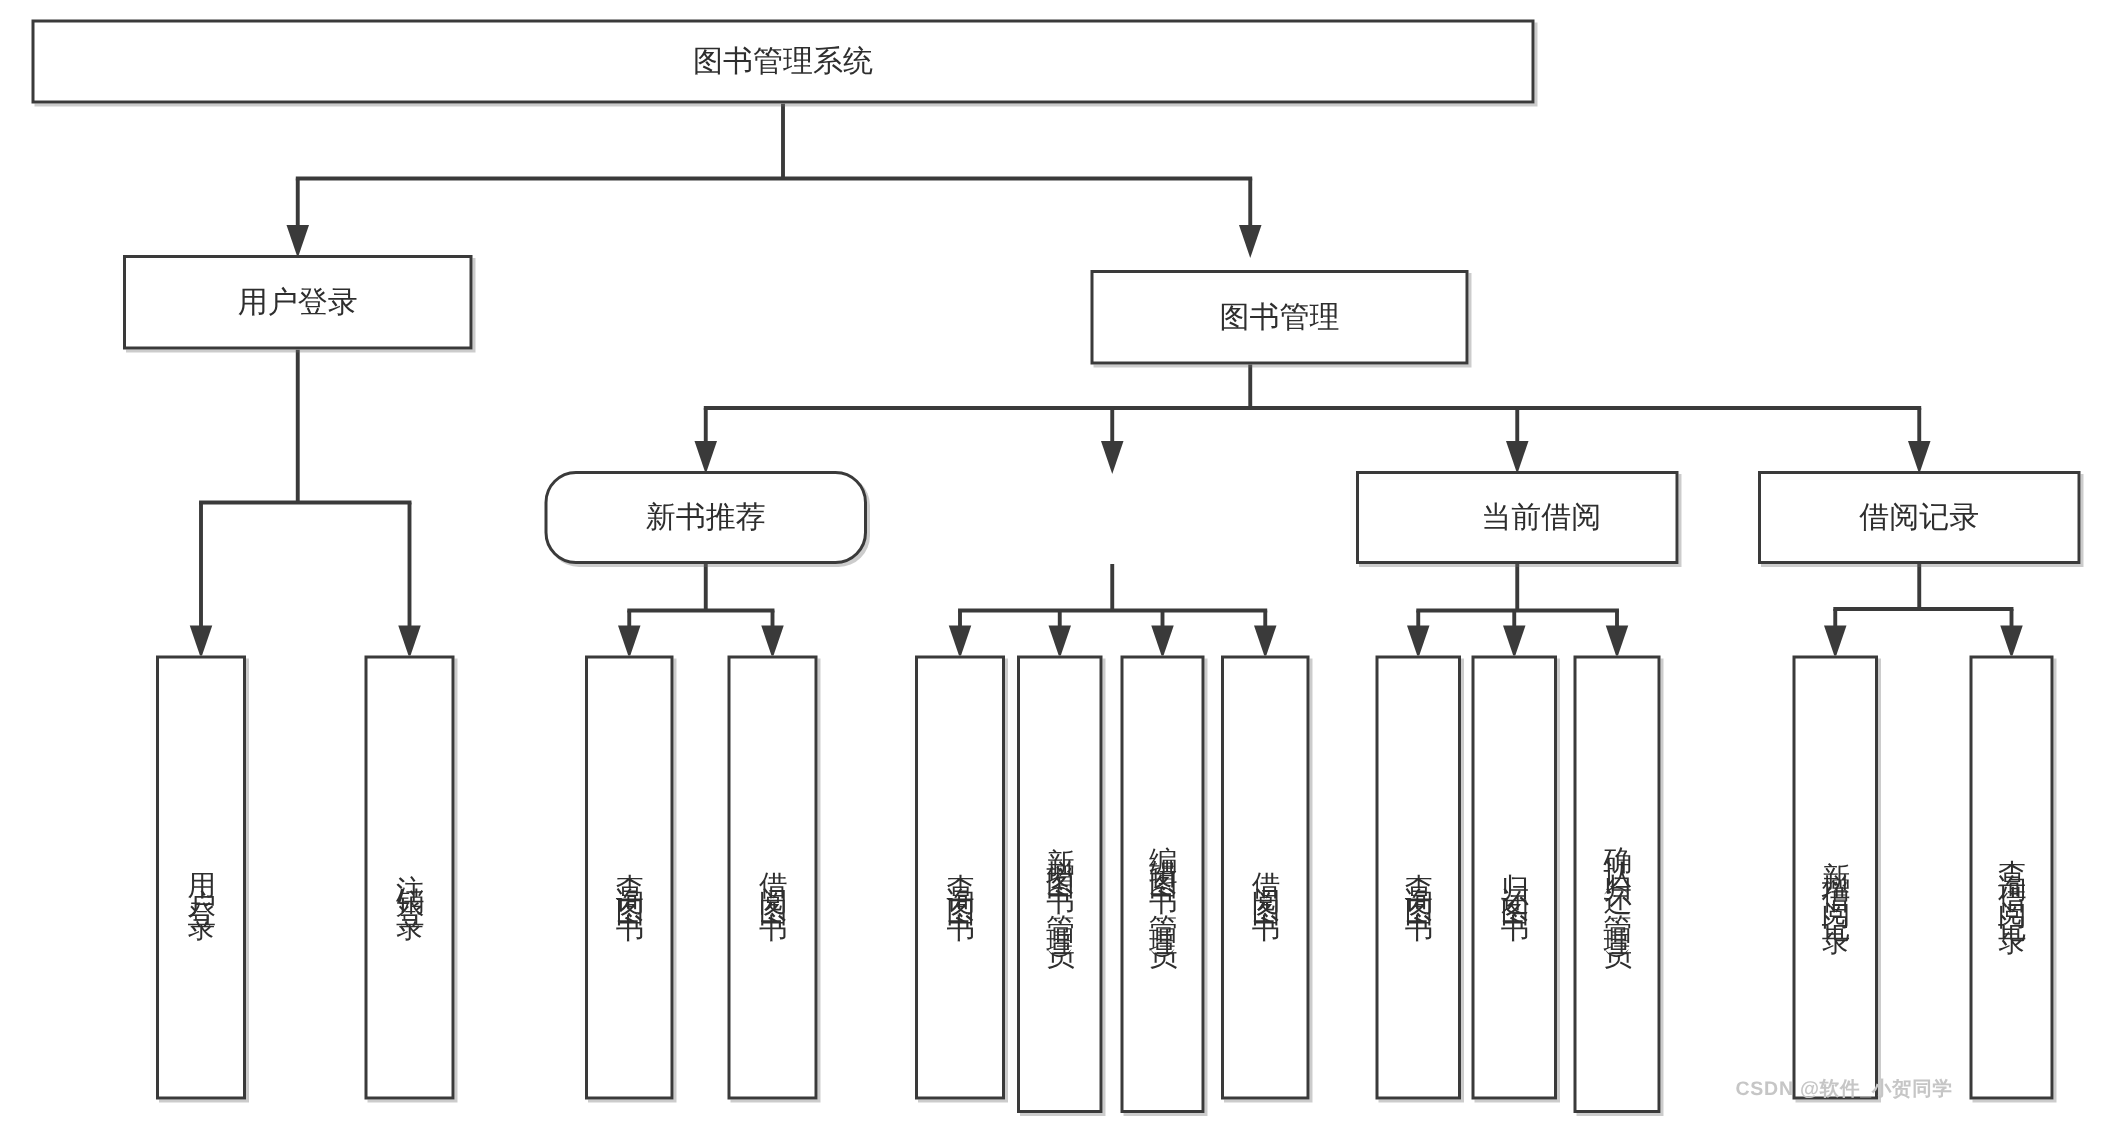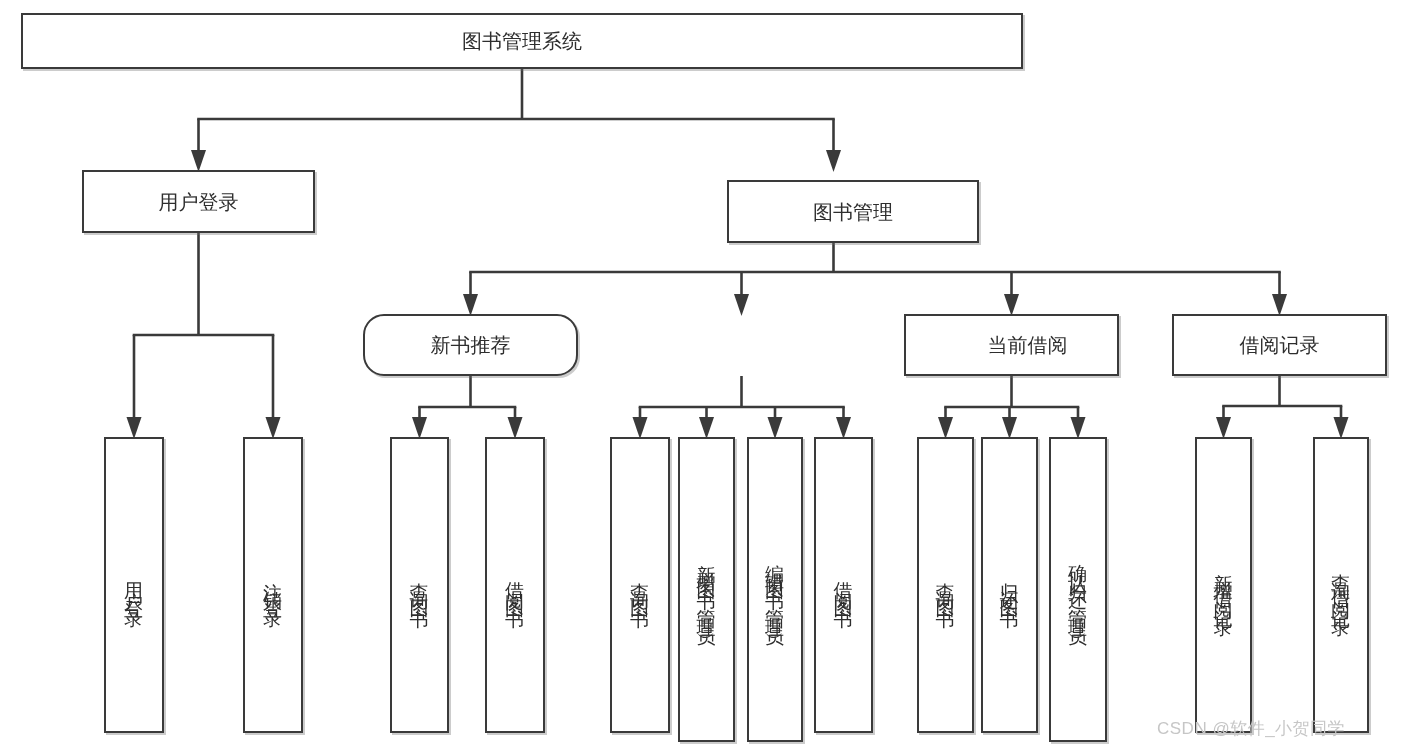--- a/index.html
+++ b/index.html
@@ -40,23 +40,24 @@
     writing-mode: vertical-rl;
     text-orientation: mixed;
     font-size: 19px;
     letter-spacing: 9px;
     white-space: normal;
   }
   .watermark {
     position: absolute;
     z-index: 3;
     color: #c6c6c6;
-    font-size: 17px;
+    font-size: 13px;
     letter-spacing: 0.5px;
     pointer-events: none;
+    font-weight: bold;
   }
 </style>
 </head>
 <body>
 
 <div id="canvas">
   <svg id="connectors" width="1405" height="747" viewBox="0 0 1405 747">
       <line x1="522" y1="69" x2="522" y2="119" stroke="#3a3a3a" stroke-width="2.6"></line>
       <line x1="197.2" y1="119" x2="834.8" y2="119" stroke="#3a3a3a" stroke-width="2.6"></line>
       <line x1="198.5" y1="119" x2="198.5" y2="152" stroke="#3a3a3a" stroke-width="2.6"></line>

